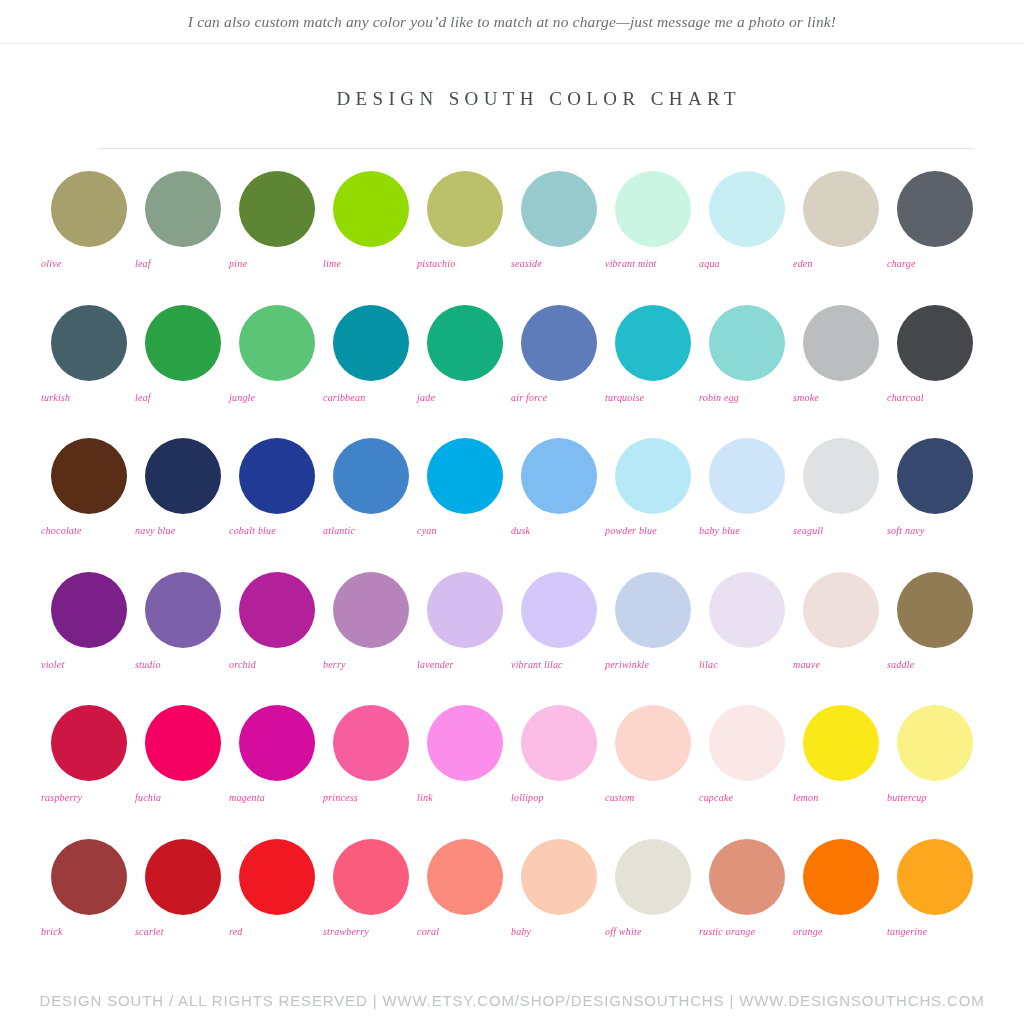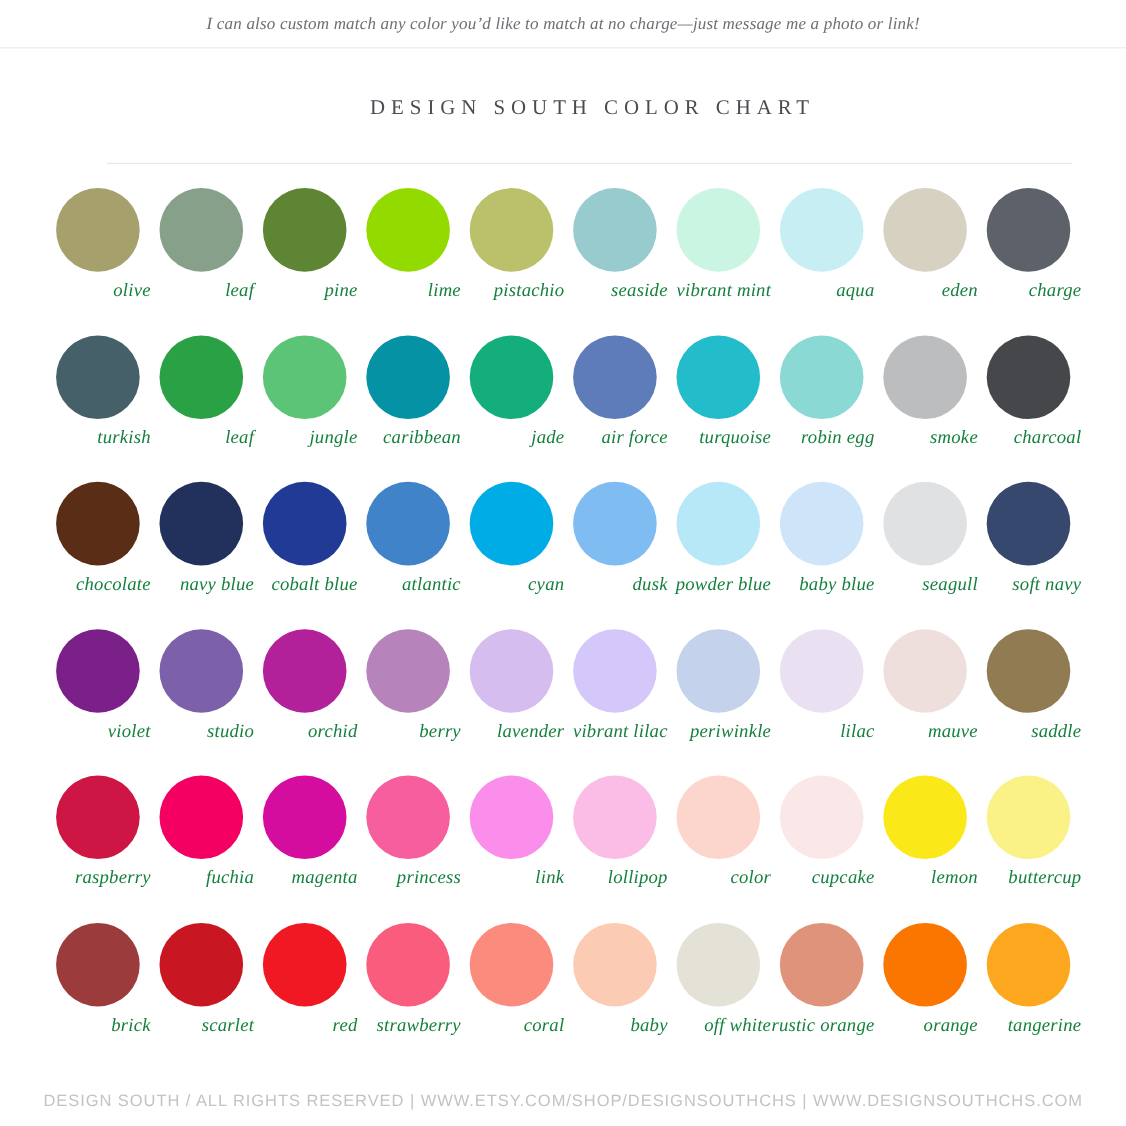--- a/index.html
+++ b/index.html
@@ -98,24 +98,24 @@
     width: 76px;
     height: 76px;
     border-radius: 50%;
     flex: 0 0 auto;
   }
 
   .cell-label {
     margin-top: 9px;
     font-family: "Liberation Serif", serif;
     font-style: italic;
-    font-size: 17px;
+    font-size: 10px;
     line-height: 16.5px;
-    color: #15803d;
-    text-align: right;
+    color: #ec4899;
+    text-align: left;
     letter-spacing: 0.2px;
     width: 96px;
   }
 
   
   .footer {
     position: absolute;
     left: 0;
     right: 0;
     bottom: 14px;
@@ -333,21 +333,21 @@
         <div class="cell">
           <div class="swatch" style="background: rgb(251, 141, 235);"></div>
           <div class="cell-label">link</div>
         </div>
         <div class="cell">
           <div class="swatch" style="background: rgb(251, 189, 229);"></div>
           <div class="cell-label">lollipop</div>
         </div>
         <div class="cell">
           <div class="swatch" style="background: rgb(252, 213, 204);"></div>
-          <div class="cell-label">color</div>
+          <div class="cell-label">custom</div>
         </div>
         <div class="cell">
           <div class="swatch" style="background: rgb(250, 231, 232);"></div>
           <div class="cell-label">cupcake</div>
         </div>
         <div class="cell">
           <div class="swatch" style="background: rgb(251, 232, 25);"></div>
           <div class="cell-label">lemon</div>
         </div>
         <div class="cell">

